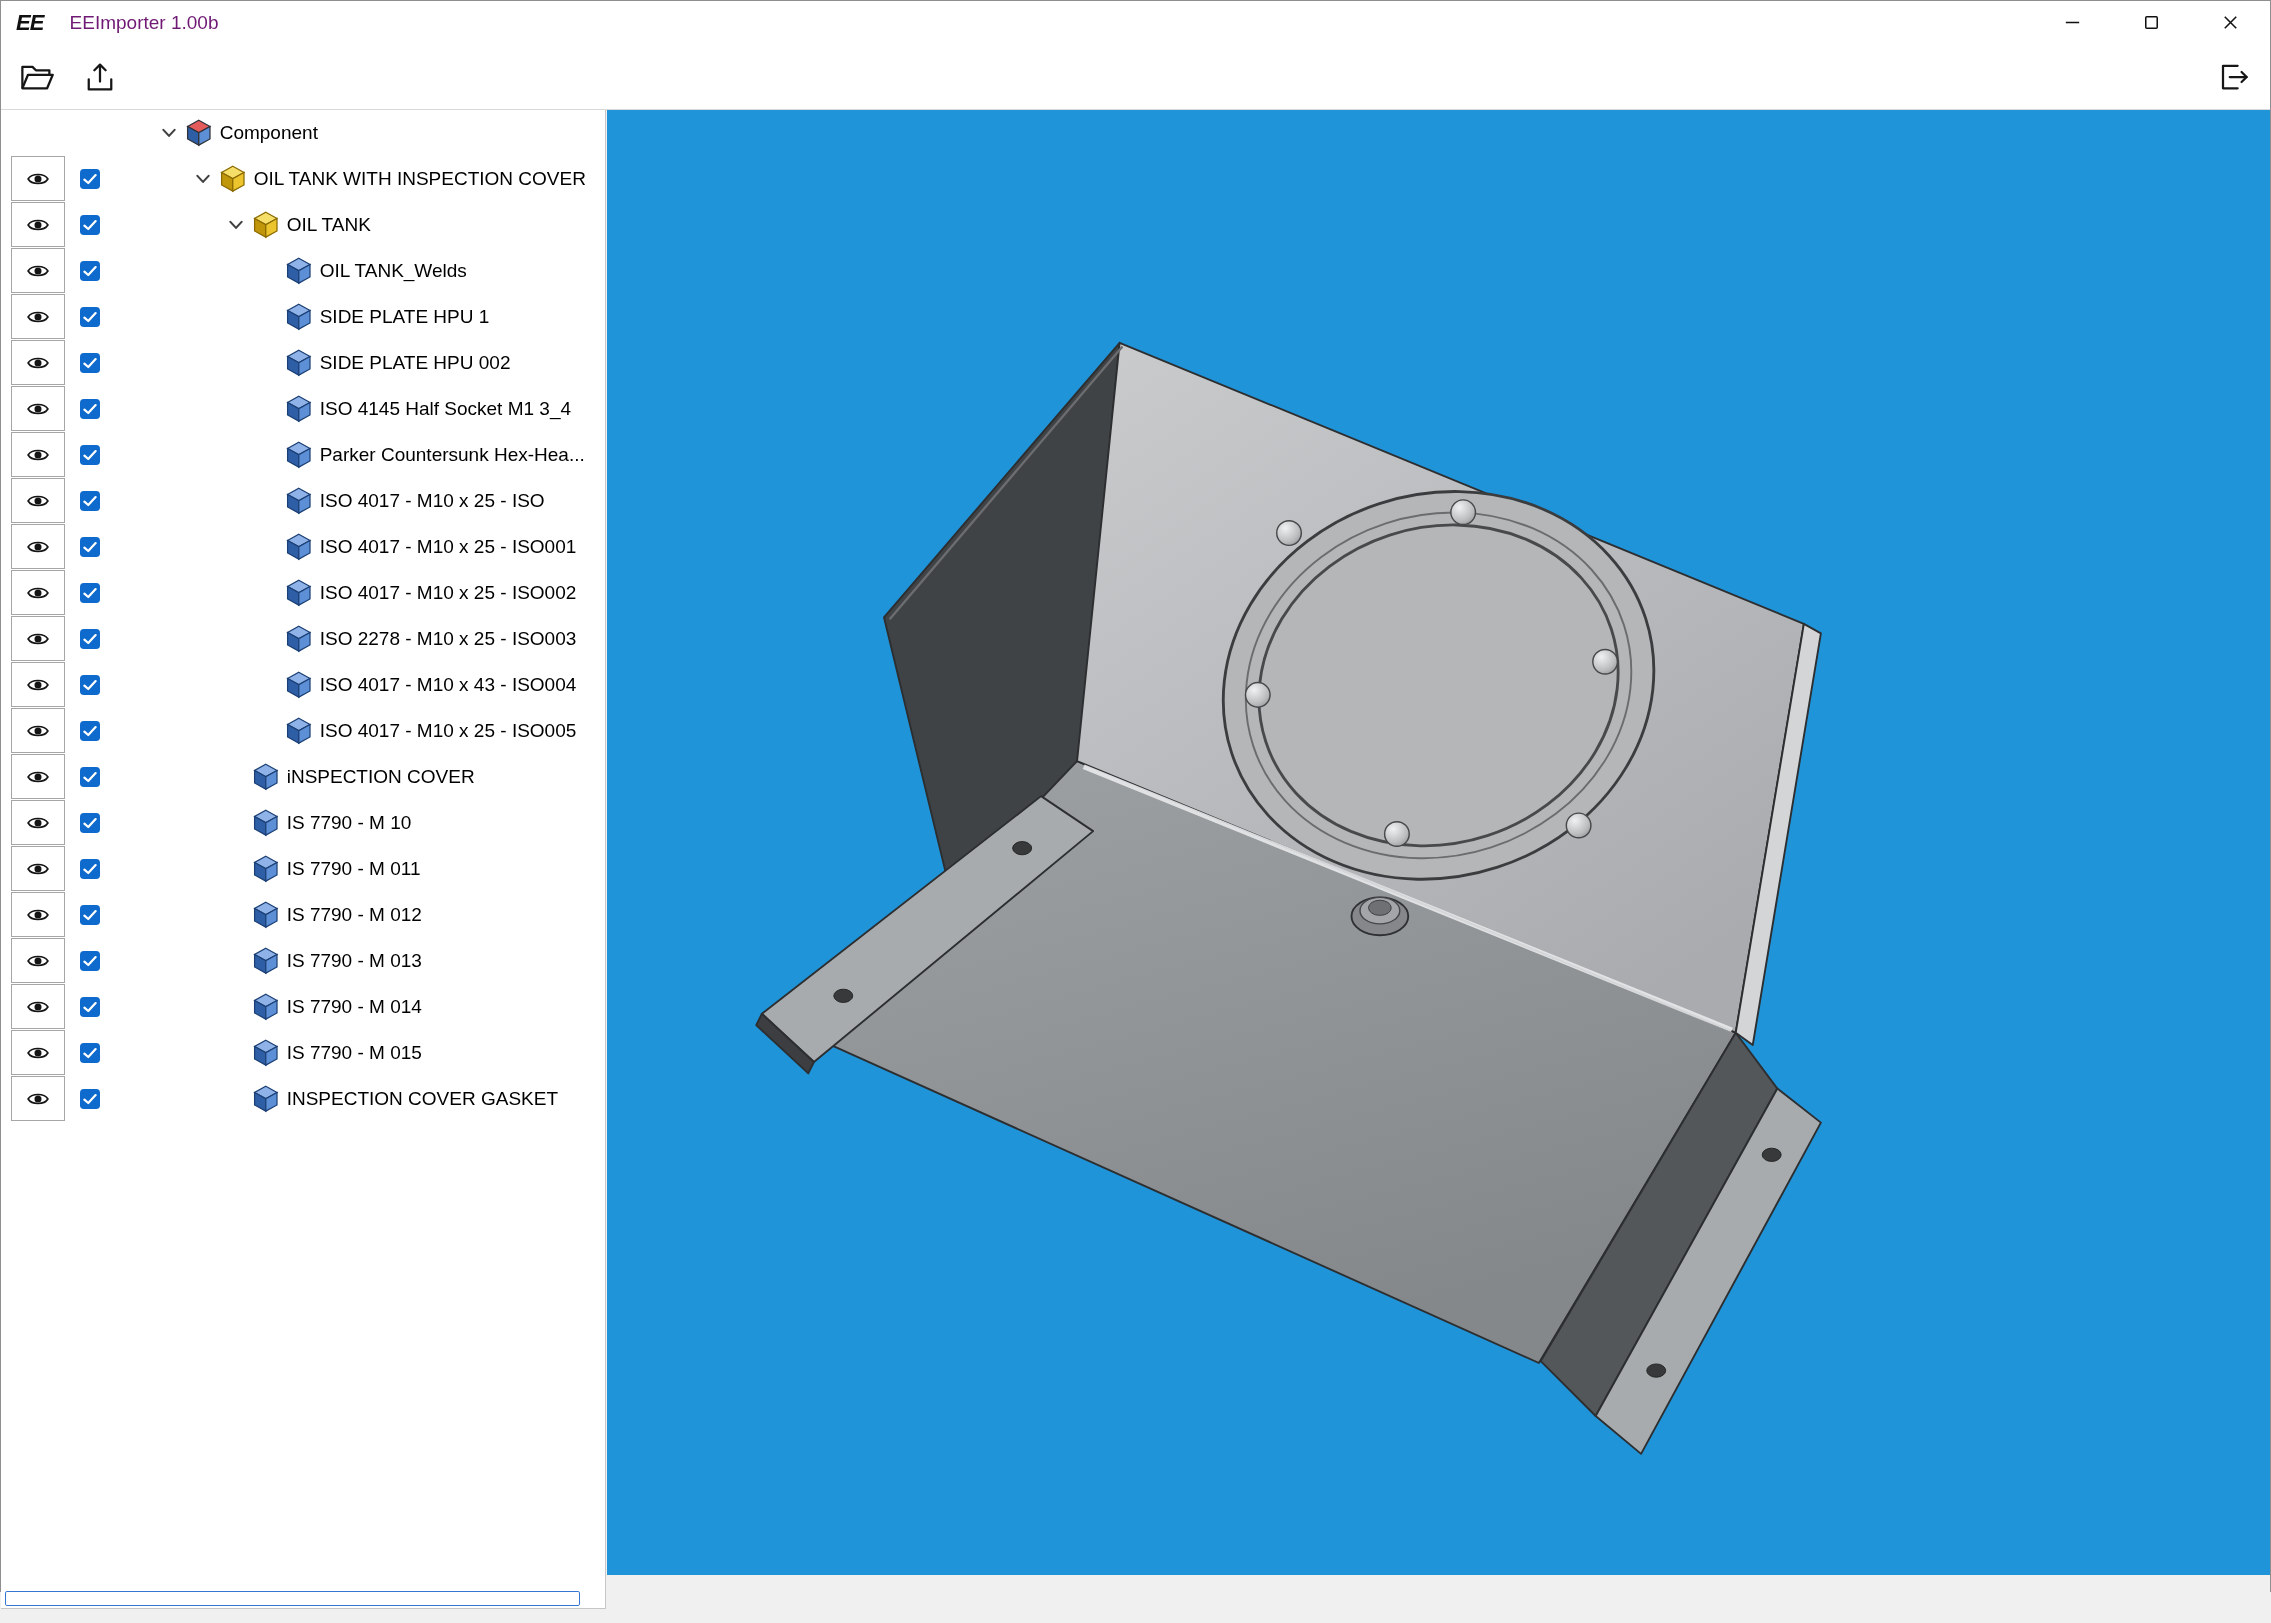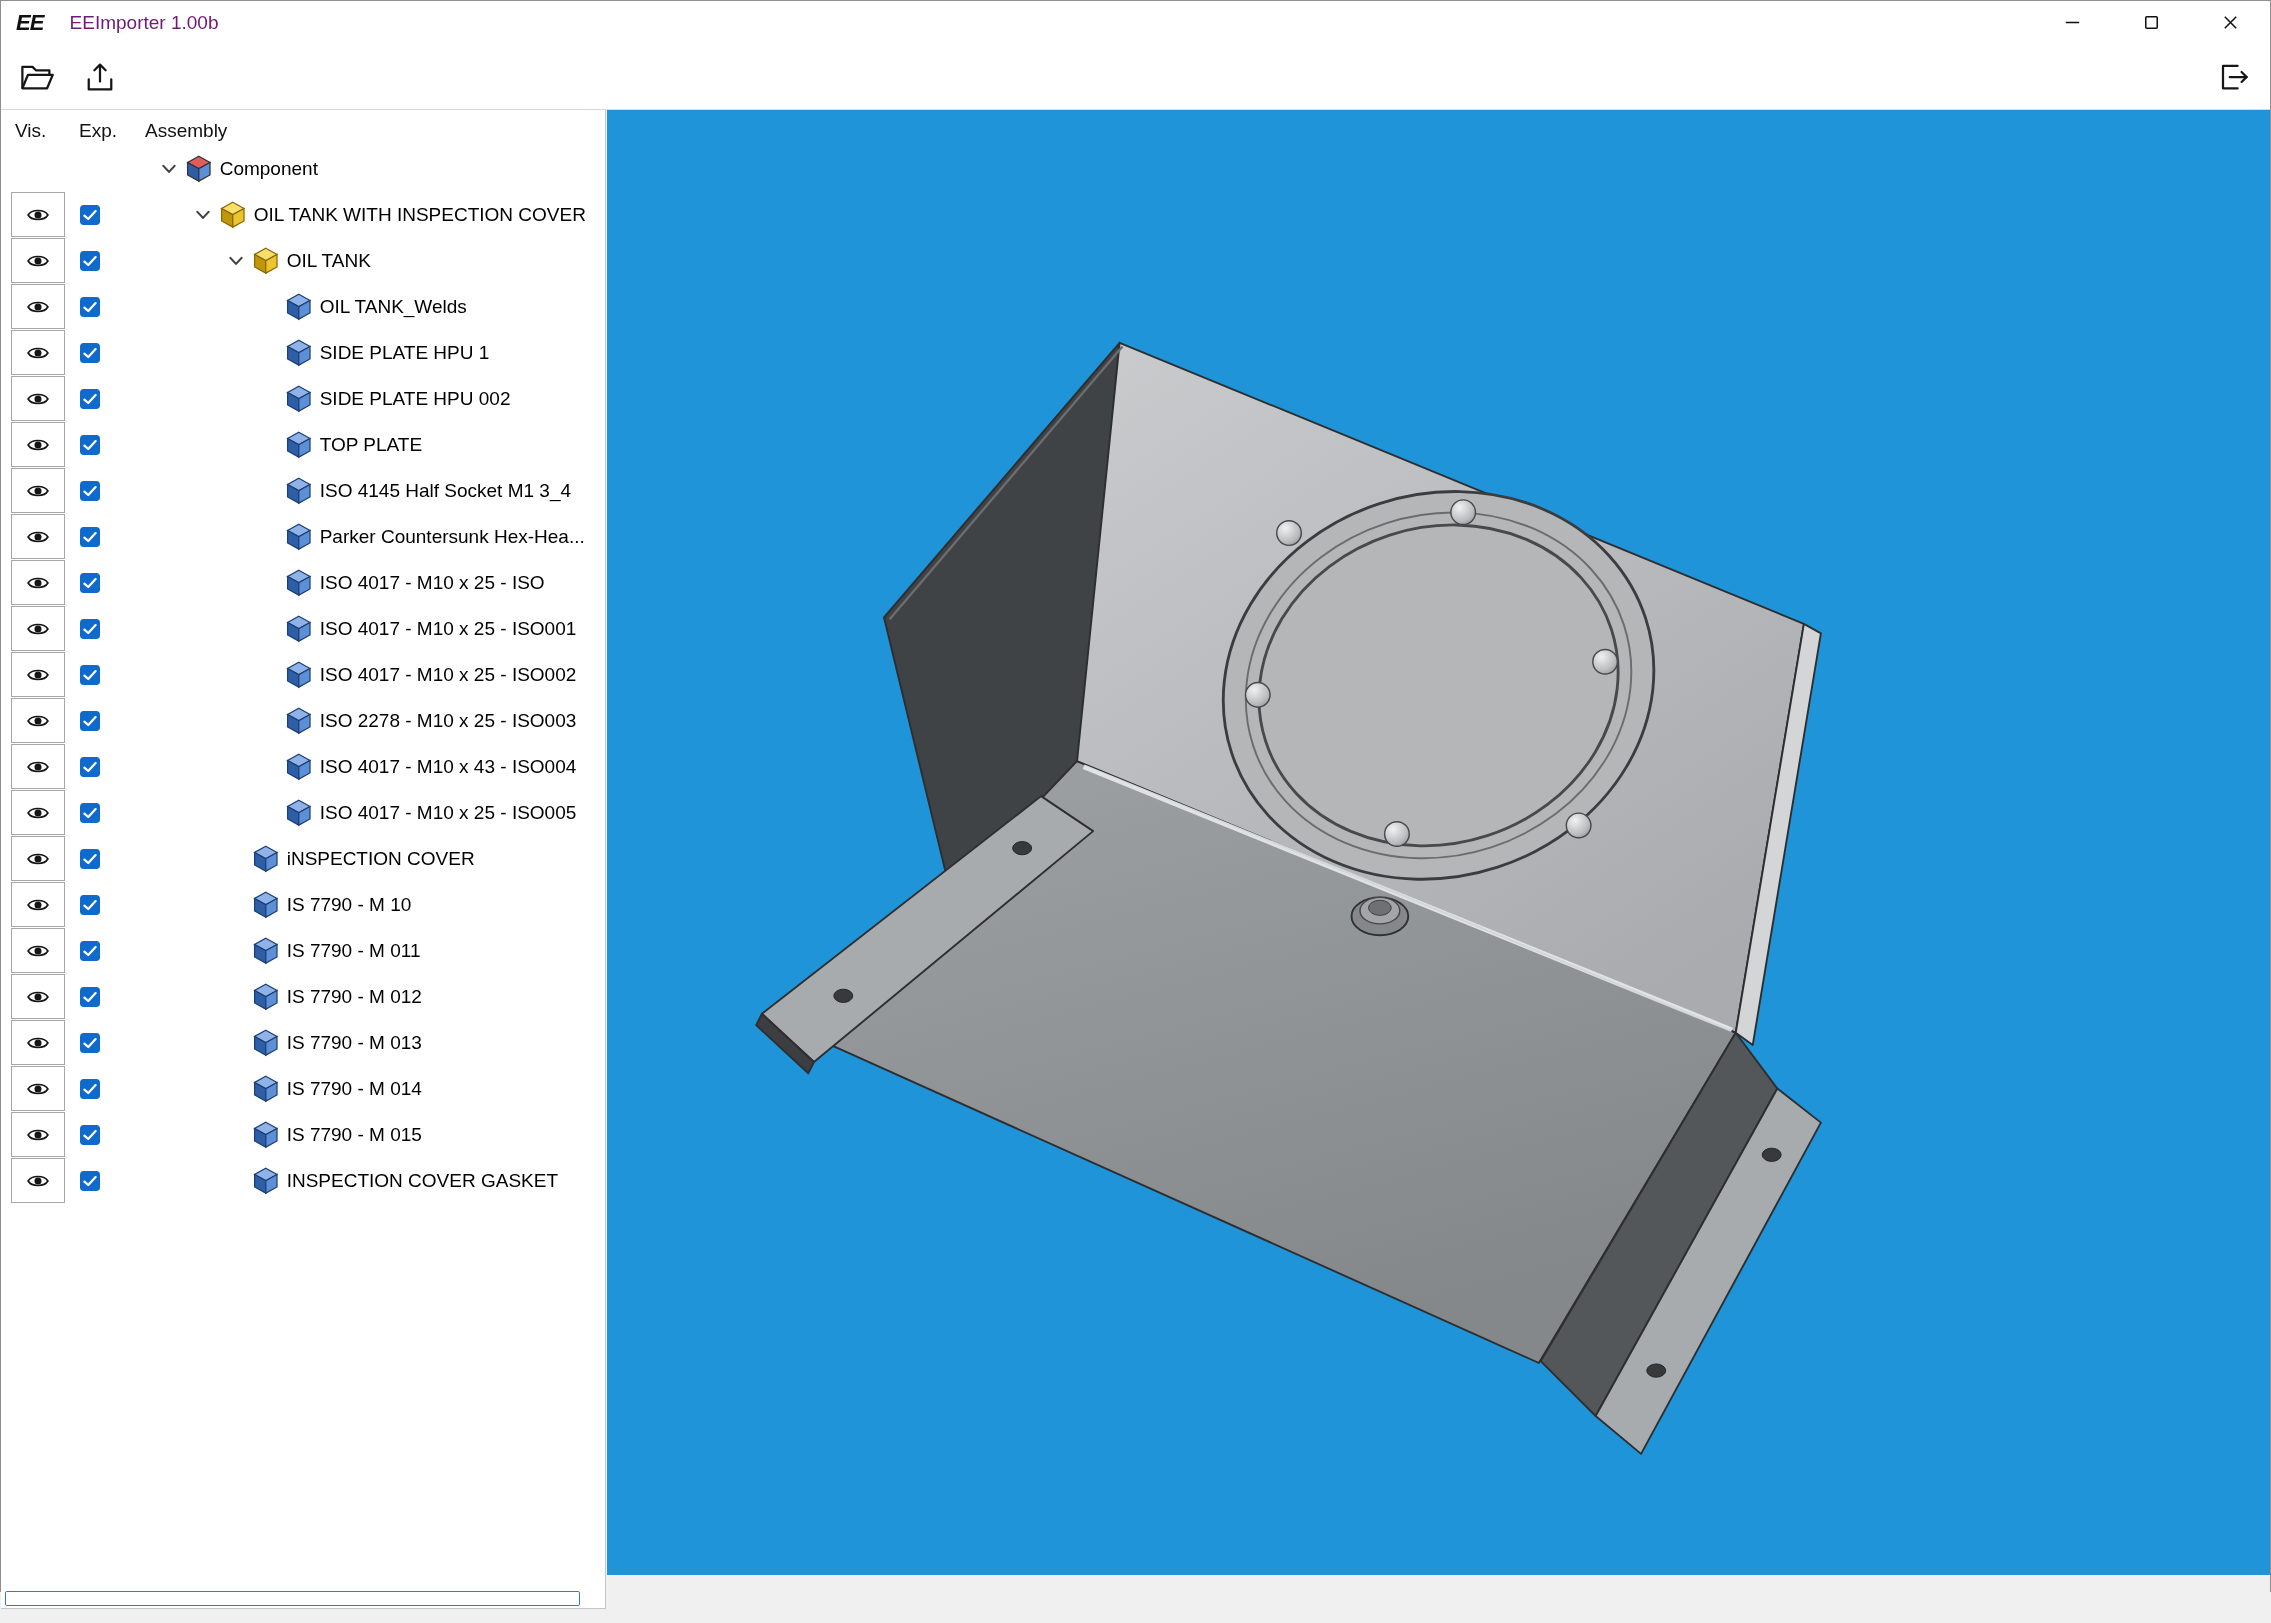--- a/index.html
+++ b/index.html
@@ -84,25 +84,20 @@
         <path d="M21 6 H8 v20 h13"></path>
           <path d="M14 16 h15"></path>
           <path d="M24.5 11.5 L29 16 l-4.5 4.5"></path>
       </svg>
     </button>
   </div>
 
   <div class="main">
 
     <div class="tree-panel">
-      <div class="tree-header">
-        <span class="col-vis">Vis.</span>
-        <span class="col-exp">Exp.</span>
-        <span class="col-assembly">Assembly</span>
-      </div>
       <div id="tree-rows">
           <div class="tree-row">
             <div class="row-content" style="padding-left:150px">
               <span class="chevron">
                 <svg viewBox="0 0 16 16" width="20" height="20">
                   <path d="M3.5 5.5 L8 10.3 L12.5 5.5" fill="none" stroke="#404040" stroke-width="1.7" stroke-linecap="round" stroke-linejoin="round"></path>
                 </svg>
               </span>
               <span class="tree-icon">
                 <svg viewBox="0 0 20 22" width="25.6" height="27.4">
@@ -233,44 +228,20 @@
             <div class="row-content" style="padding-left:250px">
               <span class="chev-spacer"></span>
               <span class="tree-icon">
                 <svg viewBox="0 0 20 22" width="25.6" height="27.4">
                   <polygon points="10,1 19,6 10,11 1,6" fill="#8fb3e8" stroke="#1c4075"></polygon>
                   <polygon points="1,6 10,11 10,21 1,16" fill="#2d5ea6" stroke="#1c4075"></polygon>
                   <polygon points="19,6 10,11 10,21 19,16" fill="#5c8fd6" stroke="#1c4075"></polygon>
                 </svg>
               </span>
               <span class="row-label">SIDE PLATE HPU 002</span>
-            </div>
-          </div>
-          <div class="tree-row">
-            <button class="eye-btn">
-              <svg viewBox="0 0 20 14" width="22" height="16">
-                <path d="M1 7 C4.2 1.6 15.8 1.6 19 7 C15.8 12.4 4.2 12.4 1 7 Z" fill="none" stroke="#151515" stroke-width="1.5"></path>
-                <circle cx="10" cy="7" r="3.2" fill="#151515"></circle>
-              </svg>
-            </button>
-            <span class="checkbox">
-              <svg viewBox="0 0 12 10" width="14" height="12.3">
-                <path d="M1.2 5.4 L4.5 8.3 L10.8 1.5" fill="none" stroke="#fff" stroke-width="1.9" stroke-linecap="round" stroke-linejoin="round"></path>
-              </svg>
-            </span>
-            <div class="row-content" style="padding-left:250px">
-              <span class="chev-spacer"></span>
-              <span class="tree-icon">
-                <svg viewBox="0 0 20 22" width="25.6" height="27.4">
-                  <polygon points="10,1 19,6 10,11 1,6" fill="#8fb3e8" stroke="#1c4075"></polygon>
-                  <polygon points="1,6 10,11 10,21 1,16" fill="#2d5ea6" stroke="#1c4075"></polygon>
-                  <polygon points="19,6 10,11 10,21 19,16" fill="#5c8fd6" stroke="#1c4075"></polygon>
-                </svg>
-              </span>
-              <span class="row-label">TOP PLATE</span>
             </div>
           </div>
           <div class="tree-row">
             <button class="eye-btn">
               <svg viewBox="0 0 20 14" width="22" height="16">
                 <path d="M1 7 C4.2 1.6 15.8 1.6 19 7 C15.8 12.4 4.2 12.4 1 7 Z" fill="none" stroke="#151515" stroke-width="1.5"></path>
                 <circle cx="10" cy="7" r="3.2" fill="#151515"></circle>
               </svg>
             </button>
             <span class="checkbox">

